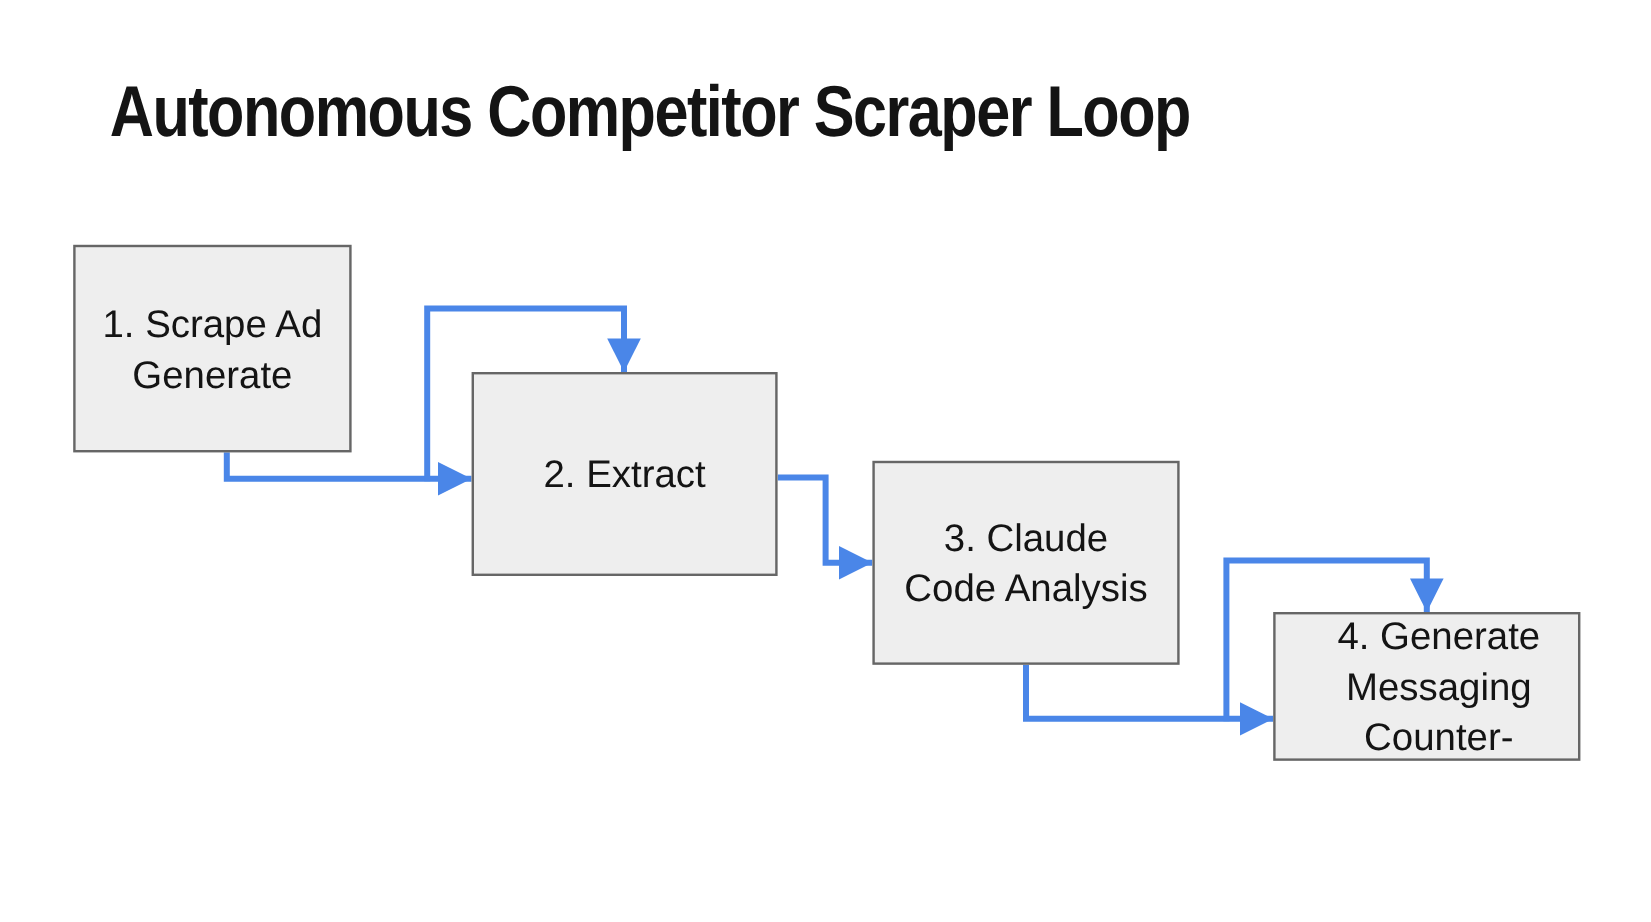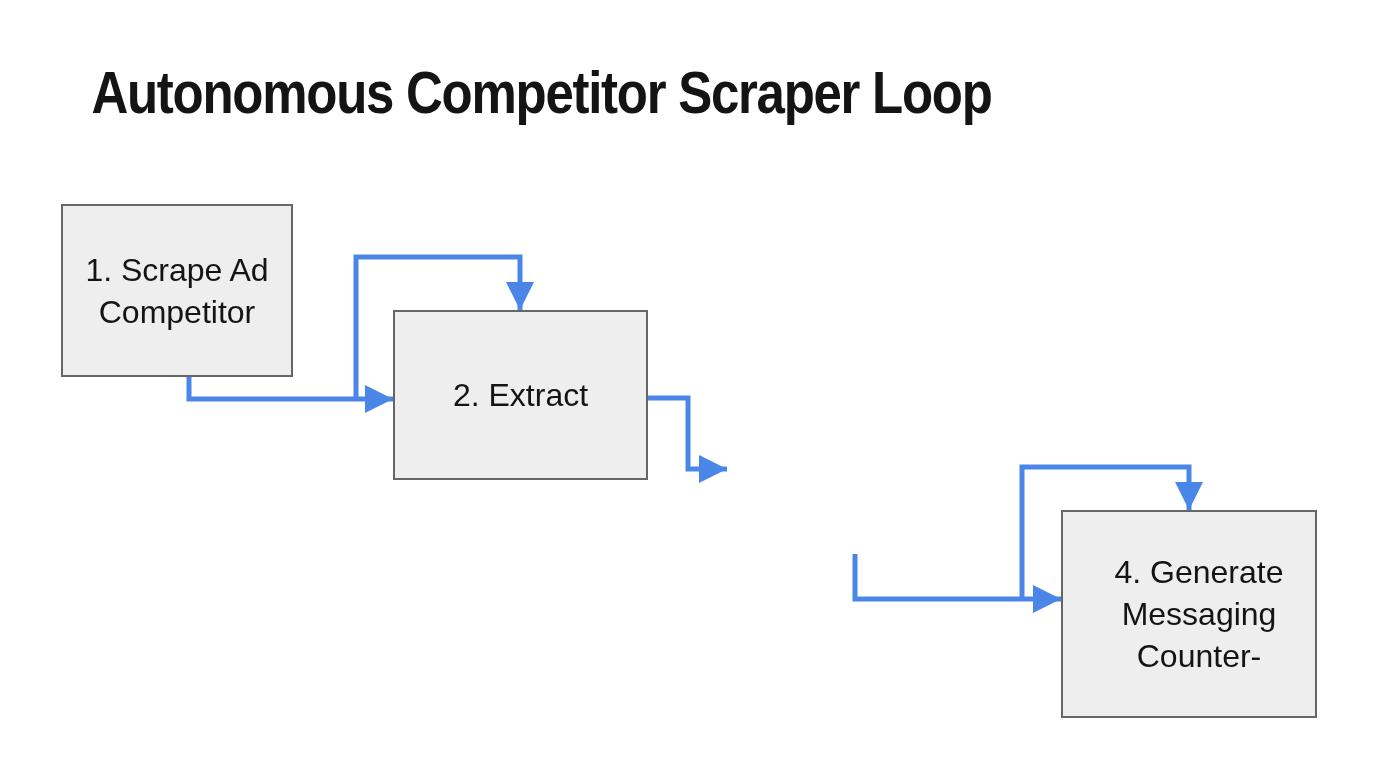--- a/index.html
+++ b/index.html
@@ -60,21 +60,21 @@
     justify-content: center;
     text-align: center;
     color: var(--text-color, #141414);
     font-size: 32px;
     line-height: 42px;
   }
   .node .label-line { display: block; }
   .node-1 { left: 61px;   top: 182px; width: 232px; height: 173px; margin-top: 22px; }
   .node-2 { left: 393px;  top: 310px; width: 255px; height: 170px; text-align: right; }
   .node-3 { left: 727px;  top: 384px; width: 256px; height: 170px; }
-  .node-4 { left: 1061px; top: 510px; width: 256px; height: 208px; padding-left: 20px; }
+  .node-4 { left: 1061px; top: 510px; width: 256px; height: 124px; padding-left: 20px; }
 </style>
 </head>
 <body>
 
 <div class="stage">
 
   <div class="title-wrap">
     <span class="title-text">Autonomous Competitor Scraper Loop</span>
   </div>
 
@@ -87,30 +87,36 @@
     <path class="wire" d="M189,343 V399 H393" marker-end="url(#ah)"></path>
     <path class="wire" d="M356,401 V257 H520 V310" marker-end="url(#ah)"></path>
     <path class="wire" d="M648,398 H688 V469 H727" marker-end="url(#ah)"></path>
     <path class="wire" d="M855,554 V599 H1061" marker-end="url(#ah)"></path>
     <path class="wire" d="M1022,601 V467 H1189 V510" marker-end="url(#ah)"></path>
   </svg>
 
   <div class="node node-1">
     <div>
       <span class="label-line">1. Scrape Ad</span>
-      <span class="label-line">Competitor</span>
+      <span class="label-line">Generate</span>
     </div>
   </div>
 
   <div class="node node-2">
     <div>
       <span class="label-line">2. Extract</span>
     </div>
   </div>
 
+  <div class="node node-3">
+    <div>
+      <span class="label-line">3. Claude</span>
+      <span class="label-line">Code Analysis</span>
+    </div>
+  </div>
 
   <div class="node node-4">
     <div>
       <span class="label-line">4. Generate</span>
       <span class="label-line">Messaging</span>
       <span class="label-line">Counter-</span>
     </div>
   </div>
 
 </div>

